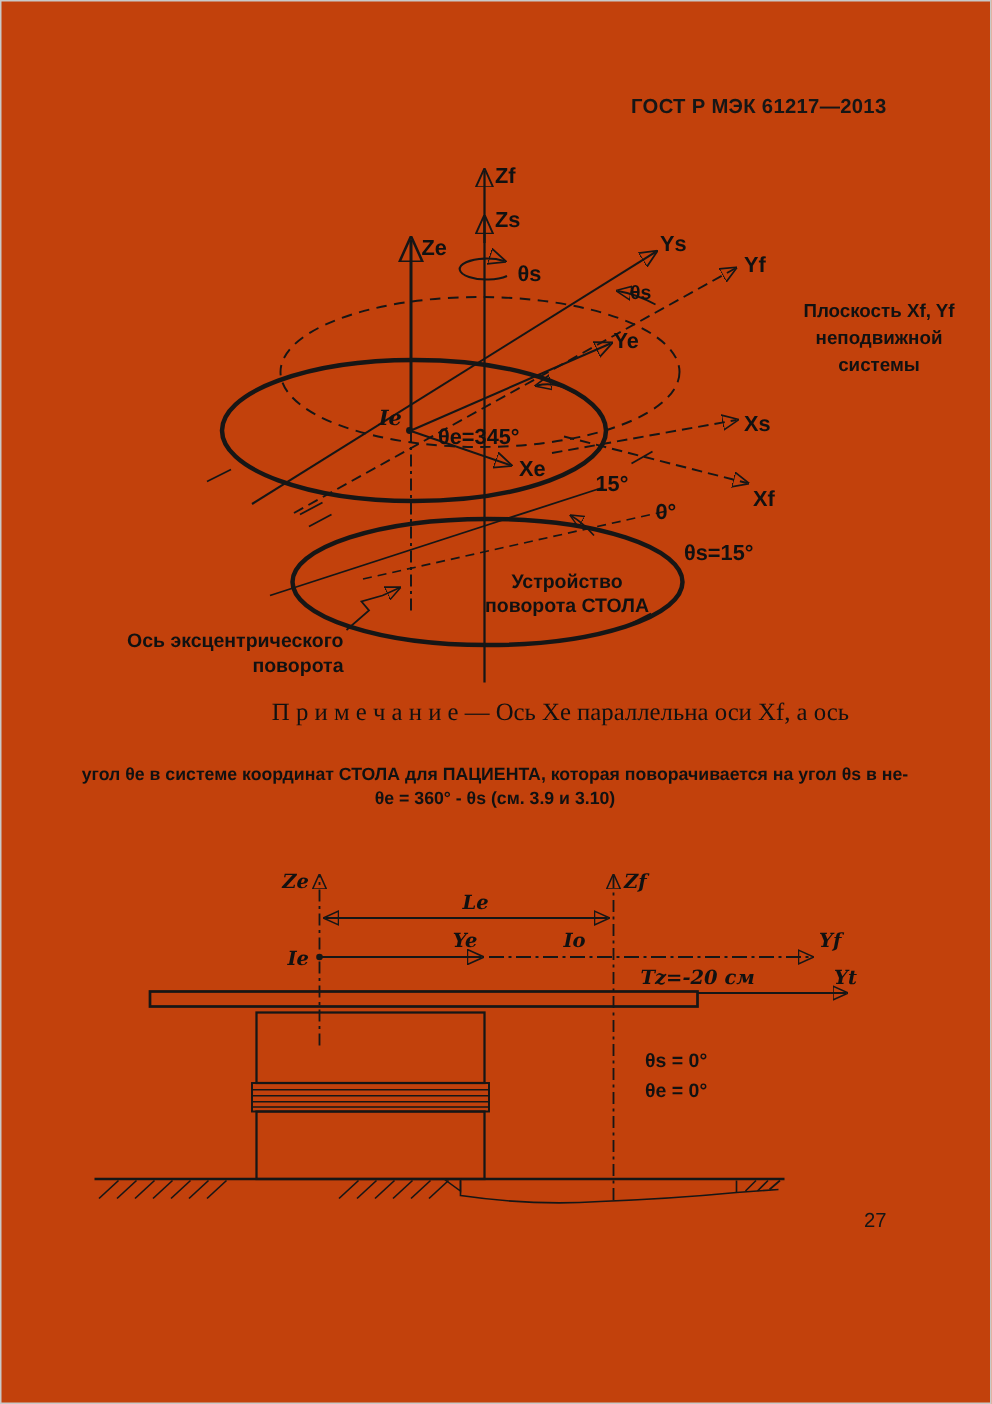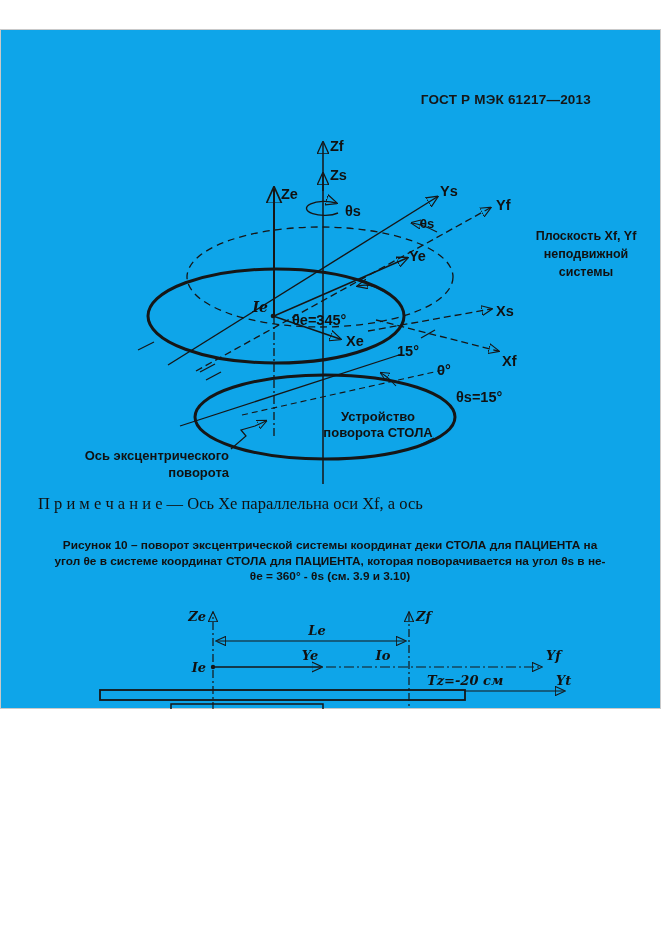--- a/index.html
+++ b/index.html
@@ -1,26 +1,26 @@
 <!DOCTYPE html>
 <html><head>
 <meta charset="utf-8">
 <style>
   html,body{margin:0;padding:0;background:#ffffff;}
   #page{
-    position:relative;width:661px;height:680px;background:#0ea5e9;
+    position:relative;width:661px;height:936px;background:#c2410c;
     box-shadow:inset 0 0 0 1px #c9c9c9;overflow:hidden;
-    font-family:"Liberation Sans", sans-serif;color:#161616;margin-top:29px;
+    font-family:"Liberation Sans", sans-serif;color:#161616;
   }
   .hdr{
     position:absolute;top:63px;right:70px;
     font:bold 13.5px "Liberation Sans", sans-serif;letter-spacing:.2px;
   }
   .note{
-    position:absolute;top:465px;left:38px;width:500px;text-align:left;
+    position:absolute;top:465px;left:66px;width:500px;text-align:right;
     font:16.5px "Liberation Serif", serif;line-height:19px;color:#111;
   }
   .cap{
     position:absolute;left:30px;width:600px;text-align:center;
     font:bold 11.8px "Liberation Sans", sans-serif;line-height:15.5px;color:#111;
   }
   .cap10{top:509px;}
   .cap11{top:814px;}
   .pagenum{
     position:absolute;top:806px;right:70px;
@@ -114,21 +114,20 @@
     <text class="lab2" x="378" y="408" text-anchor="middle">поворота СТОЛА</text>
     <text class="lab2" x="229" y="431" text-anchor="end">Ось эксцентрического</text>
     <text class="lab2" x="229" y="448" text-anchor="end">поворота</text>
   </svg>
 
   <div class="note">
     <div>П р и м е ч а н и е — Ось Xe параллельна оси Xf, а ось</div>
   </div>
 
   <div class="cap cap10">
-    <div>Рисунок 10 – поворот эксцентрической системы координат деки СТОЛА для  ПАЦИЕНТА на</div>
     <div>угол θe в системе координат СТОЛА  для  ПАЦИЕНТА, которая поворачивается на угол θs в не-</div>
     <div>θe = 360° - θs (см. 3.9 и 3.10)</div>
   </div>
 
   <svg style="left:60px;top:575px;" width="540" height="235" viewBox="60 575 540 235">
     <defs>
       <marker id="ah2" viewBox="0 0 10 10" refX="8.5" refY="5" markerWidth="8.5" markerHeight="8.5" orient="auto-start-reverse">
         <path d="M0,0.5 L10,5 L0,9.5 z" fill="#161616" stroke="none"></path>
       </marker>
     </defs>

